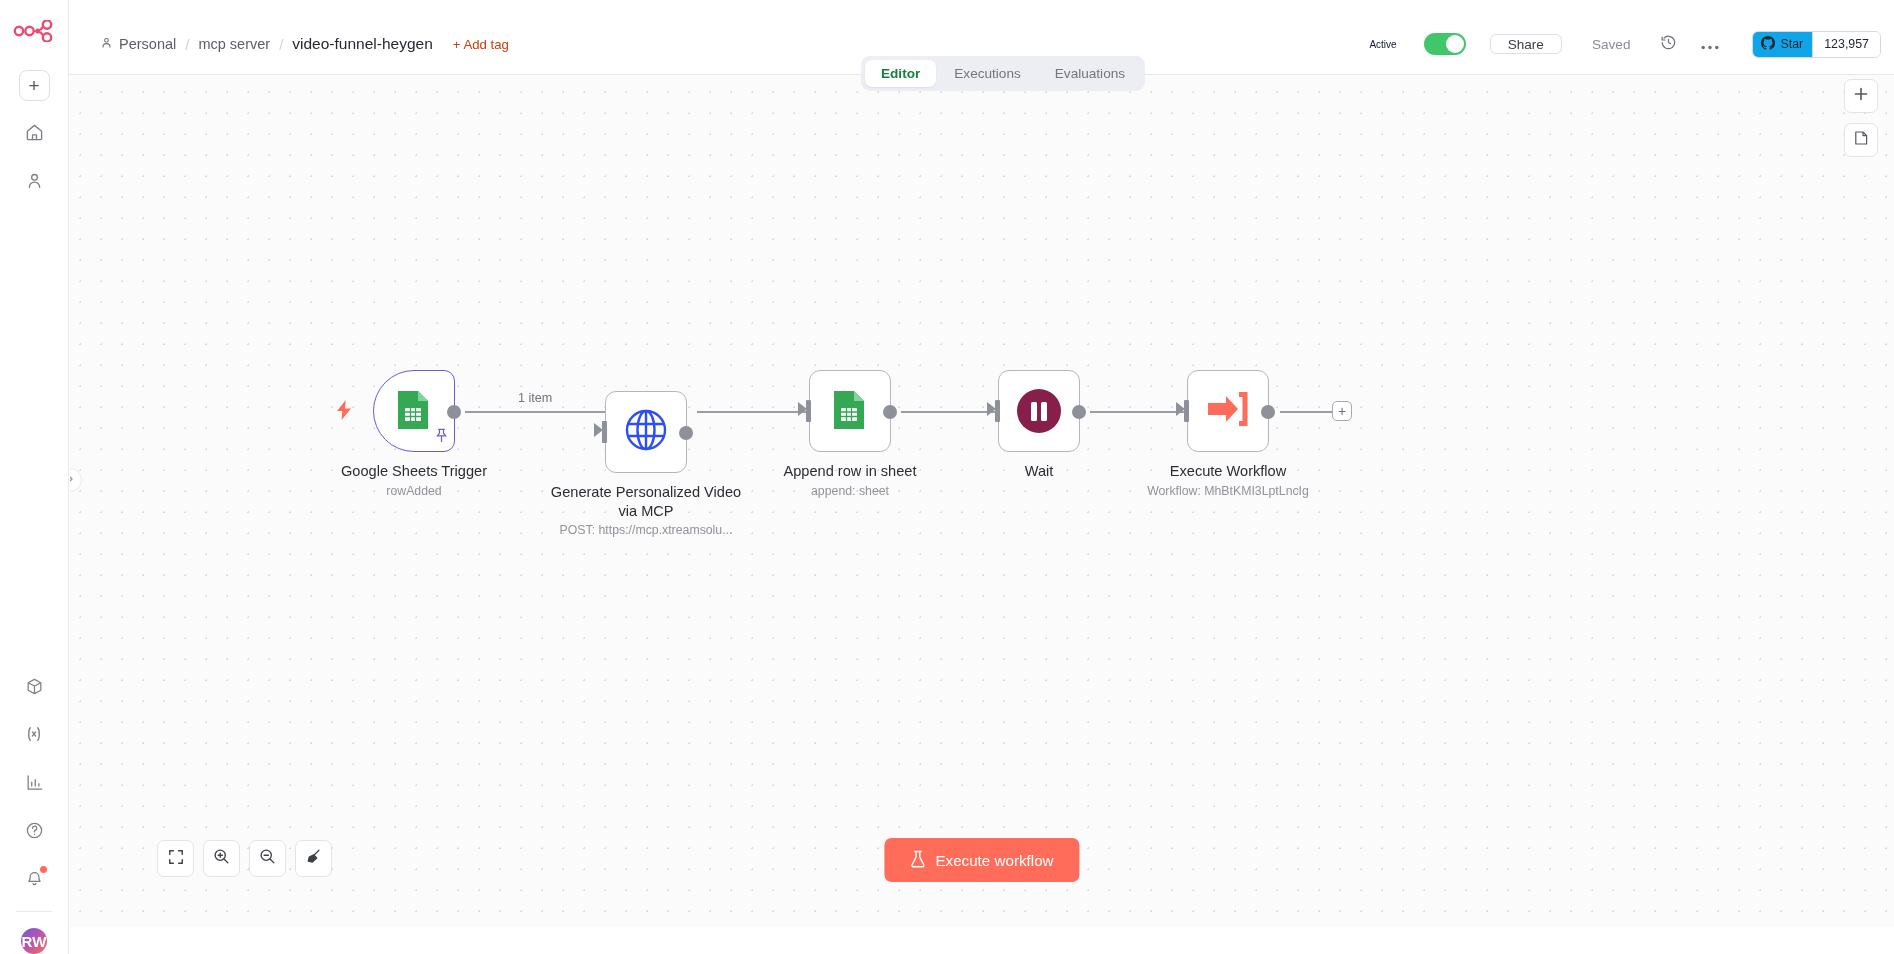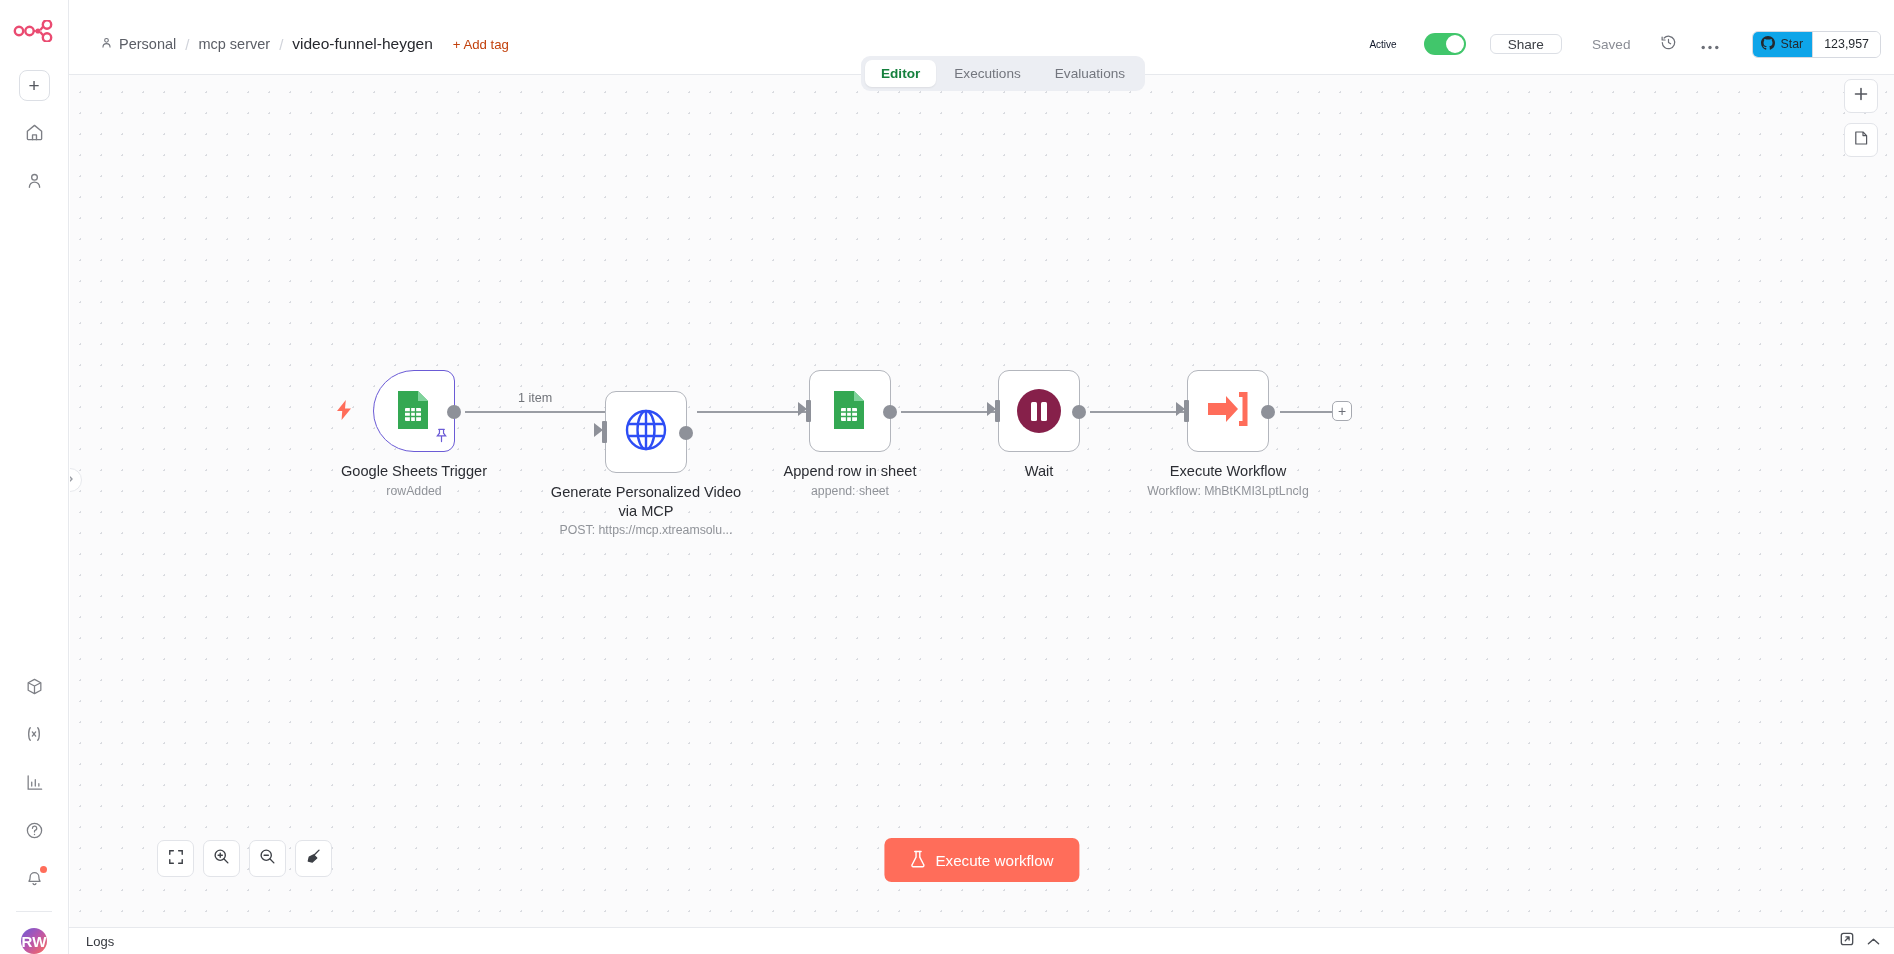--- a/index.html
+++ b/index.html
@@ -563,30 +563,14 @@
       <span>
         <svg width="15" height="18" viewBox="0 0 16 19" fill="none" stroke="#fff" stroke-width="1.5" stroke-linejoin="round" stroke-linecap="round">
           <path d="M6 1.5v6L1.8 15.6A1.4 1.4 0 0 0 3 17.7h10a1.4 1.4 0 0 0 1.2-2.1L10 7.5v-6"></path>
           <path d="M4.6 1.5h6.8"></path>
         </svg>
       </span>
       <span>Execute workflow</span>
     </button>
   </div>
 
-  <div class="logs-bar">
-    <span class="logs-label">Logs</span>
-    <div class="logs-right">
-      <span>
-        <svg width="14" height="14" viewBox="0 0 16 16" fill="none" stroke="#4b4e55" stroke-width="1.5" stroke-linecap="round" stroke-linejoin="round">
-          <rect x="1.5" y="1.5" width="13" height="13" rx="2.5"></rect>
-          <path d="M6 10l4.2-4.2M6.8 5.6h3.6v3.6"></path>
-        </svg>
-      </span>
-      <span>
-        <svg width="13" height="9" viewBox="0 0 14 9" fill="none" stroke="#4b4e55" stroke-width="1.5" stroke-linecap="round" stroke-linejoin="round">
-          <path d="M1.5 7L7 2l5.5 5"></path>
-        </svg>
-      </span>
-    </div>
-  </div>
 
 </div>
 
 </body></html>

